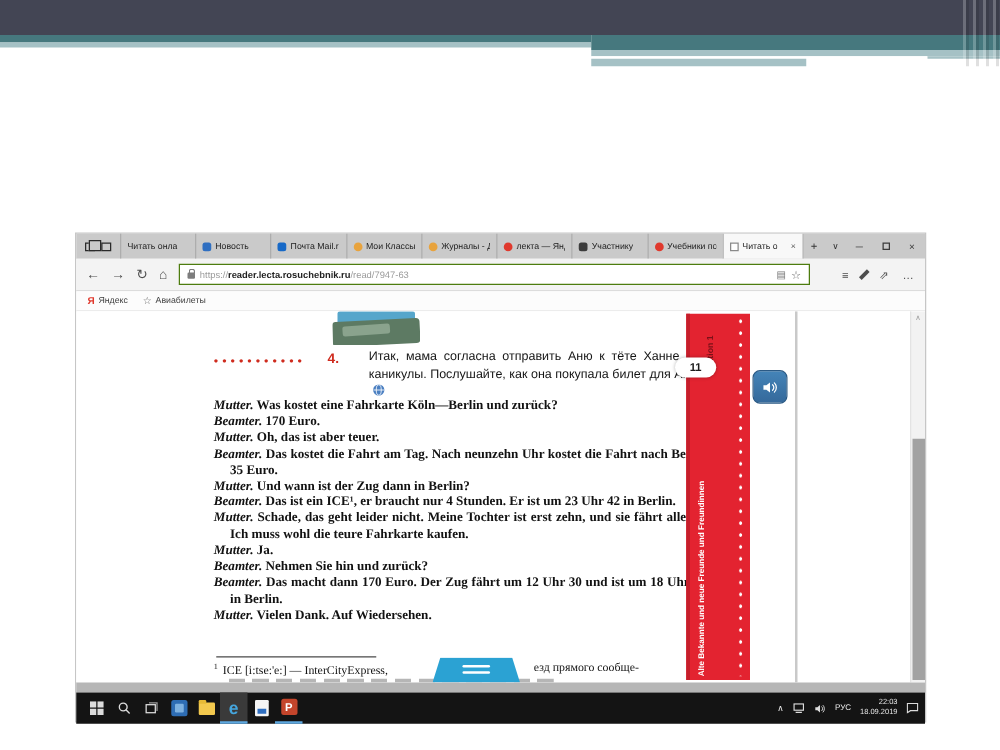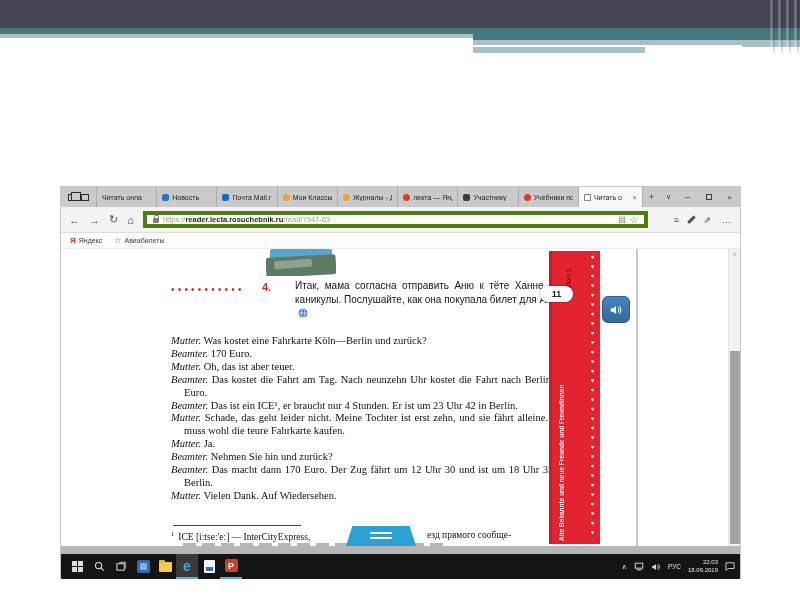--- a/index.html
+++ b/index.html
@@ -49,21 +49,21 @@
   .tab-menu { font-size:7px; }
   .ts-spacer { flex:1; }
   .wc { display:flex; align-items:center; }
   .wc span { width:21px; height:20px; display:flex; align-items:center; justify-content:center; color:#3a3a3a; font-size:8px; }
   .wc-restore-glyph { width:6px; height:6px; border:1px solid #3a3a3a; display:inline-block; }
 
   
   .navbar { position:absolute; left:0; top:20px; width:100%; height:26px; background:#f3f3f3;
             border-bottom:1px solid #dcdcdc; display:flex; align-items:center; padding:0 8px; gap:9px; color:#5a5a5a; }
   .nav-ico { font-size:11px; color:#4d4d4d; }
-  .urlbox { flex:0 0 505px; height:17px; background:#fff; border:4px solid #4d7c0f;
+  .urlbox { flex:0 0 505px; height:17px; background:#fff; border:1px solid #4d7c0f;
             display:flex; align-items:center; gap:4px; padding:0 6px; font-size:7.5px; }
   .lock { width:6px; height:5px; background:#7d7d7d; border-radius:1px; position:relative; margin-top:2px; flex:0 0 auto; }
   .lock::before { content:""; position:absolute; top:-3px; left:1px; width:3px; height:3px;
                   border:1px solid #7d7d7d; border-bottom:none; border-radius:2px 2px 0 0; }
   .url-scheme { color:#9a9a9a; }
   .url-host   { color:#1f1f1f; font-weight:bold; }
   .url-path   { color:#9a9a9a; }
   .urlbox .sp { flex:1; }
   .rv-ico { color:#777; font-size:8px; }
   .star-ico { color:#666; font-size:9px; }
@@ -93,22 +93,22 @@
   .pic-sky  { position:absolute; left:4px; top:0; width:62px; height:9px; background:#56a6cb; border-radius:2px 2px 0 0; }
   .pic-body { position:absolute; left:0; top:7px; width:70px; height:20px; background:#5d7a63; border-radius:3px; transform:rotate(-3deg); }
   .pic-hl   { position:absolute; left:8px; top:11px; width:38px; height:8px; background:#8aa38d; border-radius:2px; transform:rotate(-4deg); }
 
   .ex-dots { position:absolute; left:110px; top:35px; color:#cf2b1e; font-size:10px; letter-spacing:3.2px; }
   .ex-num  { position:absolute; left:201px; top:32px; color:#cf2b1e; font-size:11px; font-weight:bold; }
   .ex-task { position:absolute; left:234px; top:30px; width:265px; font-size:10px; line-height:13.6px;
              color:#151515; text-align:justify; }
   .audio-ico { display:inline-block; width:10px; height:10px; vertical-align:-2px; margin-left:3px; }
 
-  .dialogue { position:absolute; left:110px; top:86px; width:394px; font-family:"Liberation Serif", serif;
-              font-size:10.5px; line-height:12.9px; color:#121212; text-align:justify; }
+  .dialogue { position:absolute; left:110px; top:70px; width:394px; font-family:"Liberation Serif", serif;
+              font-size:10.5px; line-height:12.9px; color:#121212; text-align:justify;font-weight:bold; }
   .dline { padding-left:13px; text-indent:-13px; }
   .dline i { font-style:italic; }
 
   .fn-rule { position:absolute; left:112px; top:276px; width:128px; height:1px; background:#4a4a4a; }
   .fn-line { position:absolute; left:110px; top:281px; width:394px; font-family:"Liberation Serif", serif;
              font-size:9.5px; color:#141414; }
   .fn-left { position:absolute; left:0; top:0; }
   .fn-right{ position:absolute; left:256px; top:0;text-align:right; }
   .fn-sup  { font-size:6.5px; vertical-align:4px; margin-right:4px; }
   .fn-cut  { position:absolute; left:122px; top:294px; width:260px; height:2.5px; opacity:.55;
@@ -282,20 +282,22 @@
 
       <div class="dialogue">
         <p class="dline"><i>Mutter.</i>
           <span>Was kostet eine Fahrkarte Köln—Berlin und zurück?</span></p>
         <p class="dline"><i>Beamter.</i>
           <span>170 Euro.</span></p>
         <p class="dline"><i>Mutter.</i>
           <span>Oh, das ist aber teuer.</span></p>
         <p class="dline"><i>Beamter.</i>
           <span>Das kostet die Fahrt am Tag. Nach neunzehn Uhr kostet die Fahrt nach Berlin 35 Euro.</span></p>
+        <p class="dline"><i>Mutter.</i>
+          <span>Und wann ist der Zug dann in Berlin?</span></p>
         <p class="dline"><i>Beamter.</i>
           <span>Das ist ein ICE¹, er braucht nur 4 Stunden. Er ist um 23 Uhr 42 in Berlin.</span></p>
         <p class="dline"><i>Mutter.</i>
           <span>Schade, das geht leider nicht. Meine Tochter ist erst zehn, und sie fährt alleine. Ich muss wohl die teure Fahrkarte kaufen.</span></p>
         <p class="dline"><i>Mutter.</i>
           <span>Ja.</span></p>
         <p class="dline"><i>Beamter.</i>
           <span>Nehmen Sie hin und zurück?</span></p>
         <p class="dline"><i>Beamter.</i>
           <span>Das macht dann 170 Euro. Der Zug fährt um 12 Uhr 30 und ist um 18 Uhr 35 in Berlin.</span></p>

